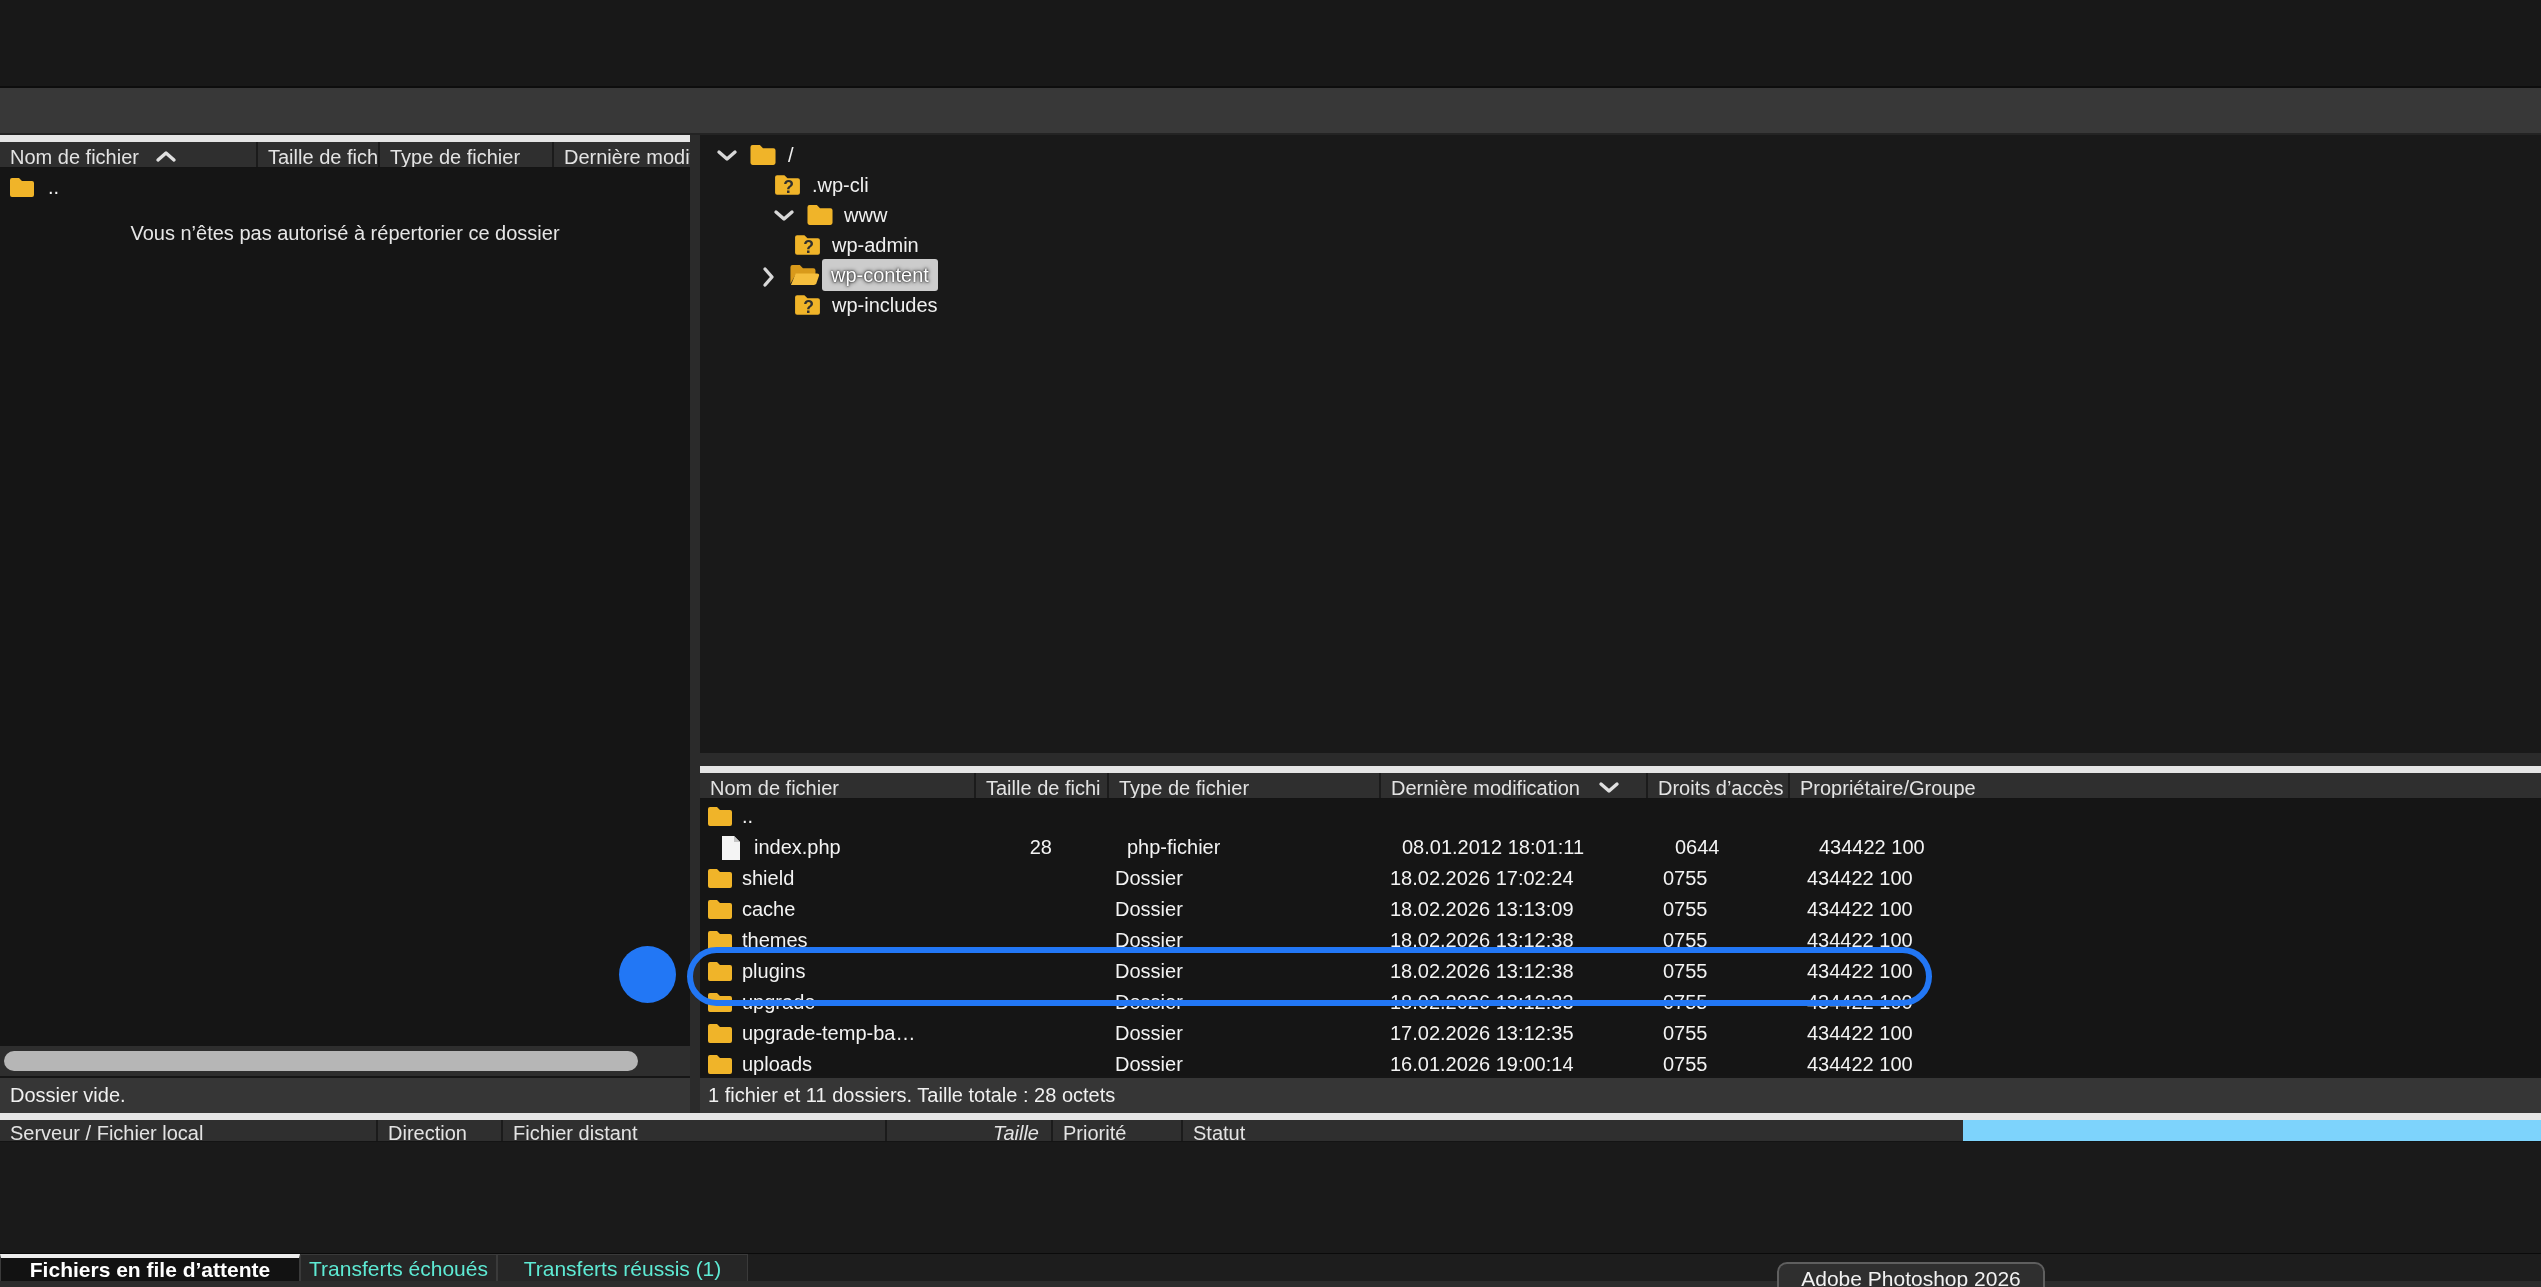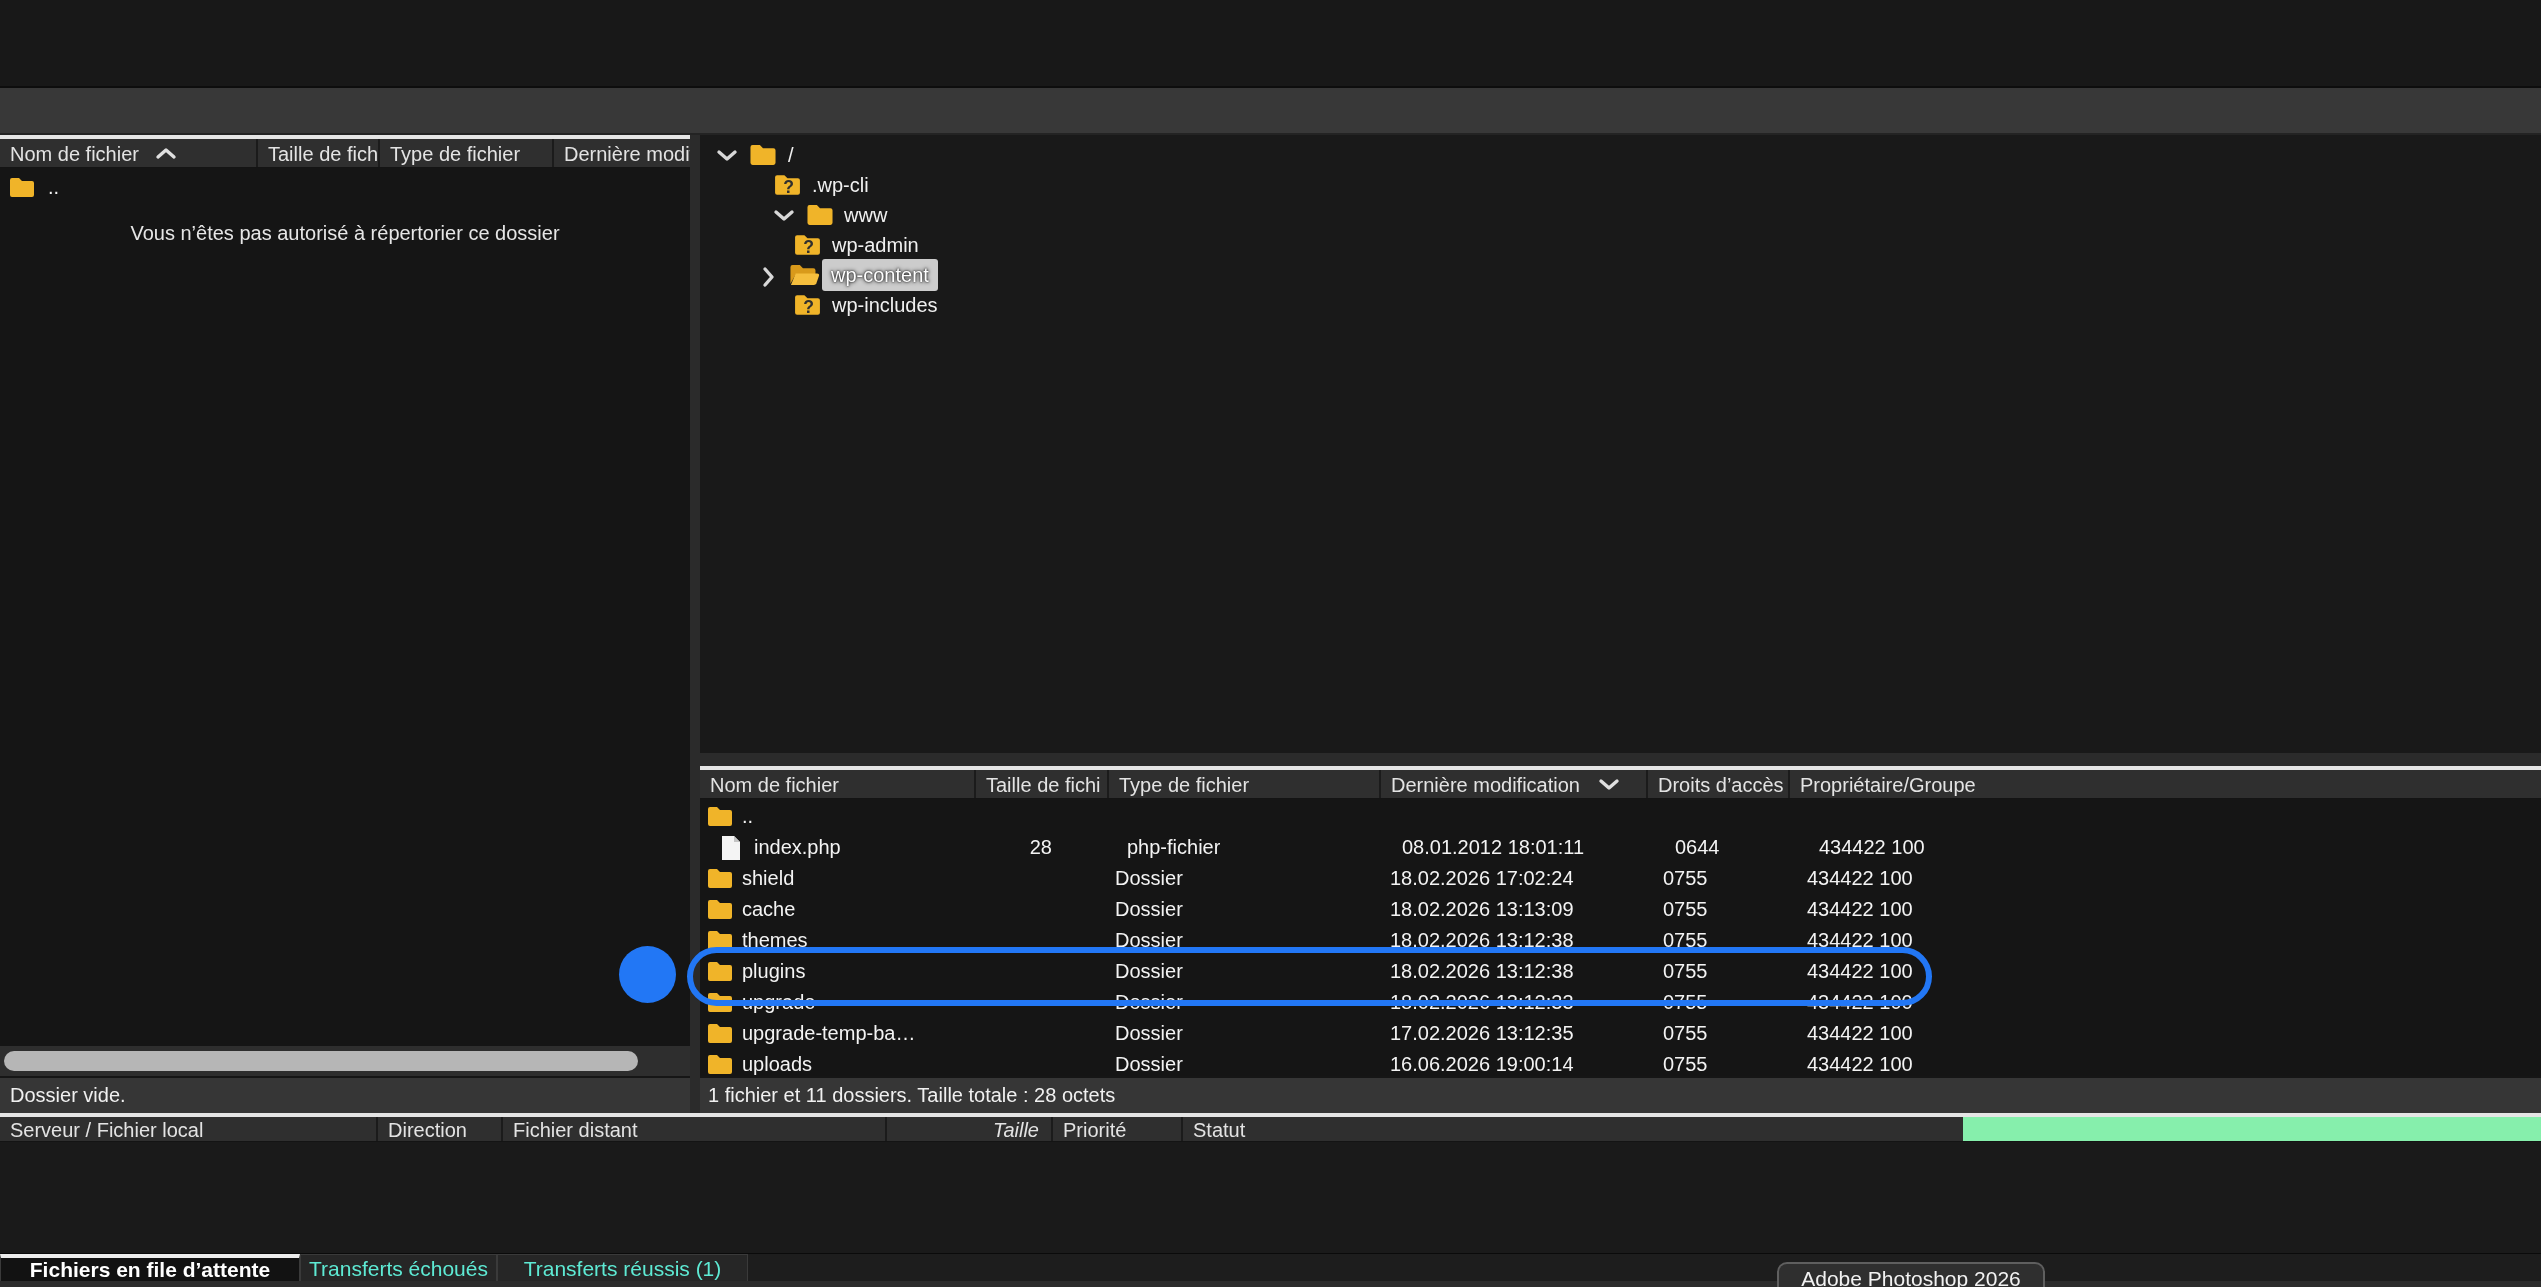--- a/index.html
+++ b/index.html
@@ -13,21 +13,21 @@
 
   
   .toolbar { left:0; top:0; width:2541px; height:88px; background:#181818; border-bottom:2px solid #0d0d0d; }
   .quickbar { left:0; top:88px; width:2541px; height:47px; background:#383838; border-bottom:2px solid #232323; }
   .qlabel { top:98px; font-size:21px; color:#f2f2f2; line-height:28px; white-space:nowrap; }
   .combo { top:94px; height:34px; background:#2d2d2d; border:1px solid #1c1c1c; border-radius:7px; }
   .combo-value { position:absolute; left:14px; top:2px; line-height:28px; font-size:21px; color:#ffffff; white-space:nowrap; }
   .combo-btn { position:absolute; width:30px; height:30px; border-radius:6px; background:#2379f4; display:flex; align-items:center; justify-content:center; }
 
   
-  .panel-header-band { background:#86efac; border-top:4px solid #e5e5e5; border-bottom:1px solid #141414; }
+  .panel-header-band { background:#7dd3fc; border-top:7px solid #e5e5e5; border-bottom:1px solid #141414; }
   .hcell { position:absolute; top:0; height:100%; background:#2f2f2f; border-right:2px solid #1b1b1b;
            padding-left:10px; font-size:20px; color:#e3e3e3; line-height:31px; overflow:hidden; white-space:nowrap; }
   .listbg { background:#151515; overflow:hidden; }
   .treebg { background:#191919; overflow:hidden; }
   .splitter { background:#2b2b2b; }
   .statusbar { background:#363636; border-top:2px solid #161616; font-size:20px; color:#f0f0f0; line-height:35px; overflow:hidden; white-space:nowrap; }
 
   .rc { position:absolute; height:31px; line-height:31px; font-size:20px; color:#f3f3f3; white-space:nowrap; overflow:hidden; }
   .row-icon { position:absolute; top:4px; }
 
@@ -282,21 +282,21 @@
     <span class="rc" style="left:963px;">0755</span>
     <span class="rc" style="left:1107px;">434422 100</span>
   </div>
 
   <div class="abs" style="left:0; top:250px; width:100%; height:31px;">
     <svg class="row-icon" style="left:6px;" width="28" height="23" viewBox="0 0 28 23">
         <path d="M2 4 q0-2 2-2 h7 l3 3 h10 q2 0 2 2 v12 q0 2-2 2 H4 q-2 0-2-2 z" fill="#f0b429"></path>
       </svg>
     <span class="rc" style="left:42px;">uploads</span>
     <span class="rc" style="left:415px;">Dossier</span>
-    <span class="rc" style="left:690px;">16.06.2026 19:00:14</span>
+    <span class="rc" style="left:690px;">16.01.2026 19:00:14</span>
     <span class="rc" style="left:963px;">0755</span>
     <span class="rc" style="left:1107px;">434422 100</span>
   </div>
 </div>
 
 <div class="abs statusbar" style="left:700px; top:1076px; width:1841px; height:37px; padding-left:8px;">
   <span>1 fichier et 11 dossiers. Taille totale : 28 octets</span>
 </div>
 
 <div class="abs panel-header-band" style="left:0; top:1113px; width:2541px; height:29px;">

